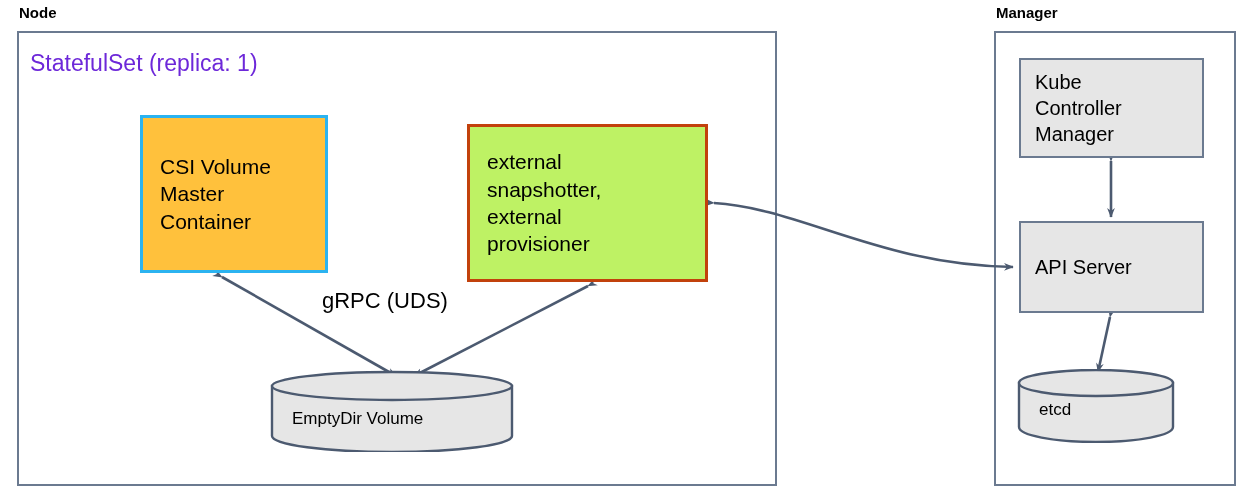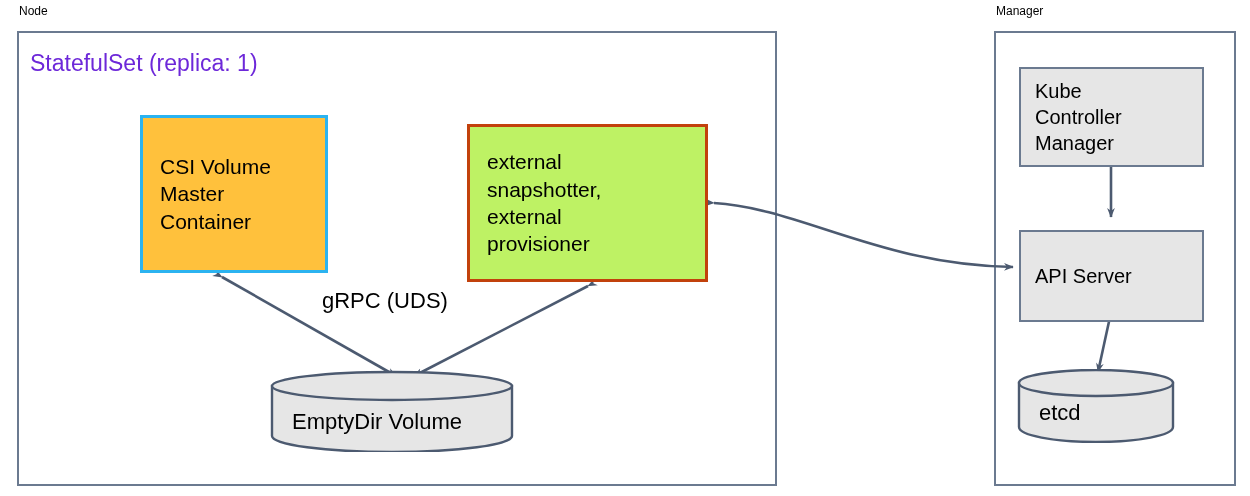--- a/index.html
+++ b/index.html
@@ -1,35 +1,35 @@
 <!DOCTYPE html>
 <html><head>
 <meta charset="utf-8">
 <style>
   html,body{margin:0;padding:0;background:#ffffff;}
   body{width:1250px;height:496px;position:relative;overflow:hidden;
        font-family:"Liberation Sans","DejaVu Sans",sans-serif;color:#000;}
   .stage{position:absolute;left:0;top:0;width:1250px;height:496px;}
   svg.edges{position:absolute;left:0;top:0;width:1250px;height:496px;pointer-events:none;}
 
-  .grp-label{position:absolute;font-size:12px;font-weight:normal;color:#000;letter-spacing:0;}
+  .grp-label{position:absolute;font-size:15px;font-weight:bold;color:#000;letter-spacing:0;}
   .grp-box{position:absolute;background:#ffffff;border:2px solid #6b7a90;box-sizing:border-box;}
 
   .ss-title{position:absolute;font-size:23px;color:#6d28d9;white-space:nowrap;}
 
   .node-box{position:absolute;box-sizing:border-box;display:flex;align-items:center;}
   .node-box .txt{font-size:21px;line-height:1.30;padding-left:17px;padding-right:6px;color:#000;}
 
   .box-csi{background:#FFC13C;border:3px solid #2BB3F0;}
   .box-ext{background:#bef264;border:3px solid #c2410c;}
-  .box-grey{background:#E6E6E6;border:2px solid #6b7a90;margin-top:9px;}
+  .box-grey{background:#E6E6E6;border:2px solid #6b7a90;}
   .box-grey .txt{font-size:20px;padding-left:14px;}
 
   .cyl{position:absolute;}
-  .cyl-label{position:absolute;font-size:22px;color:#000;white-space:nowrap;}
+  .cyl-label{position:absolute;font-size:17px;color:#000;white-space:nowrap;}
 
   .edge-label{position:absolute;font-size:22px;color:#000;white-space:nowrap;}
 </style>
 </head>
 <body>
 
 <div class="stage">
 
   <div class="grp-label" style="left:19px;top:4px;">Node</div>
   <div class="grp-label" style="left:996px;top:4px;">Manager</div>

